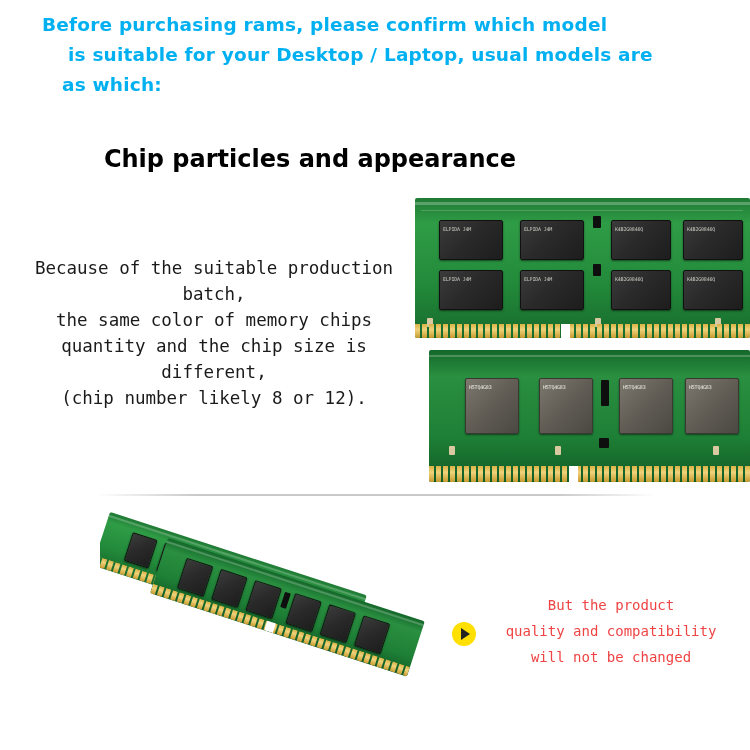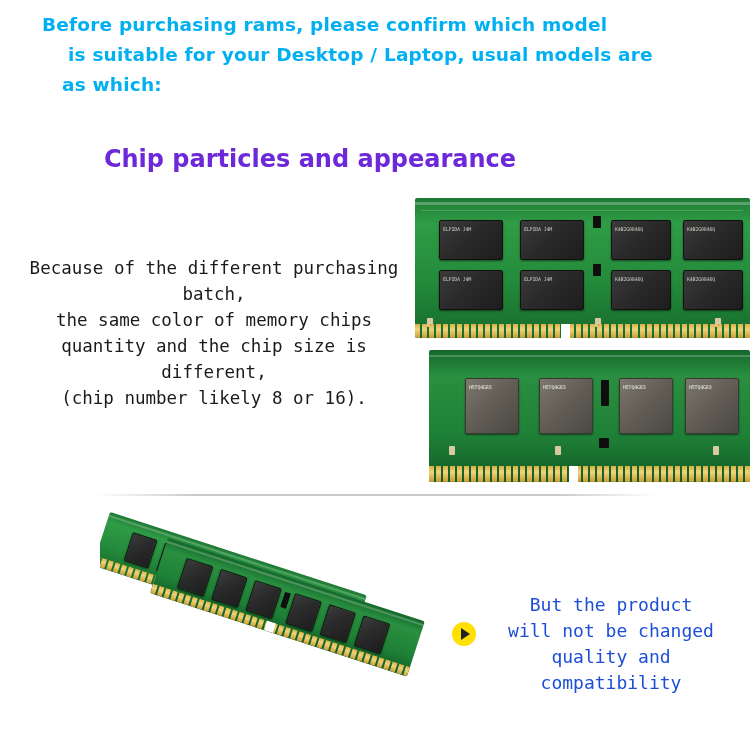--- a/index.html
+++ b/index.html
@@ -35,21 +35,21 @@
 
   
   .heading {
     position: absolute;
     left: 0; top: 145px;
     width: 620px;
     text-align: center;
     font-family: "DejaVu Sans", sans-serif;
     font-weight: bold;
     font-size: 24px;
-    color: #6d28d9;
+    color: #000000;
   }
 
   
   .para {
     position: absolute;
     left: 14px; top: 255px;
     width: 400px;
     text-align: center;
     font-family: "DejaVu Sans Mono", monospace;
     font-size: 17.5px;
@@ -65,23 +65,23 @@
     background: linear-gradient(to right, rgba(190,190,190,0), #c9c9c9 18%, #c9c9c9 82%, rgba(190,190,190,0));
   }
 
   
   .bottom-text {
     position: absolute;
     left: 480px; top: 592px;
     width: 262px;
     text-align: center;
     font-family: "DejaVu Sans Mono", monospace;
-    font-size: 18px;
+    font-size: 14px;
     line-height: 26px;
-    color: #1d4ed8;
+    color: #ef4444;
   }
   .play-marker {
     position: absolute;
     left: 452px; top: 622px;
     width: 24px; height: 24px;
     border-radius: 50%;
     background: #ffe000;
     display: flex; align-items: center; justify-content: center;
   }
   .play-marker .tri {
@@ -191,24 +191,24 @@
 
   <div class="notice">
     <div class="l1">Before purchasing rams, please confirm which model</div>
     <div class="l2">is suitable for your Desktop / Laptop, usual models are</div>
     <div class="l3">as which:</div>
   </div>
 
   <div class="heading">Chip particles and appearance</div>
 
   <div class="para">
-    <div>Because of the different purchasing batch,</div>
+    <div>Because of the suitable production batch,</div>
     <div>the same color of memory chips</div>
     <div>quantity and the chip size is different,</div>
-    <div>(chip number likely 8 or 16).</div>
+    <div>(chip number likely 8 or 12).</div>
   </div>
 
   <div class="photo-top">
 
     <div class="pcb" style="left:0px; top:8px; width:335px; height:140px;">
 
       <div class="silk" style="left:0; top:4px; width:335px; height:3px; background:rgba(255,255,255,0.25);"></div>
       <div class="silk" style="left:6px; top:12px; width:322px; height:1px; background:rgba(255,255,255,0.18);"></div>
 
       <div class="chip" style="left:24px; top:22px; width:64px; height:40px;">
@@ -485,17 +485,17 @@
         <div class="notch" style="left:120px; top:48px; height:10px;"></div>
       </div>
     </div>
   </div>
 
   <div class="play-marker">
     <span class="tri"></span>
   </div>
   <div class="bottom-text">
     <div>But the product</div>
+    <div>quality and compatibility</div>
     <div>will not be changed</div>
-    <div>quality and compatibility</div>
   </div>
 
 </div>
 
 </body></html>

